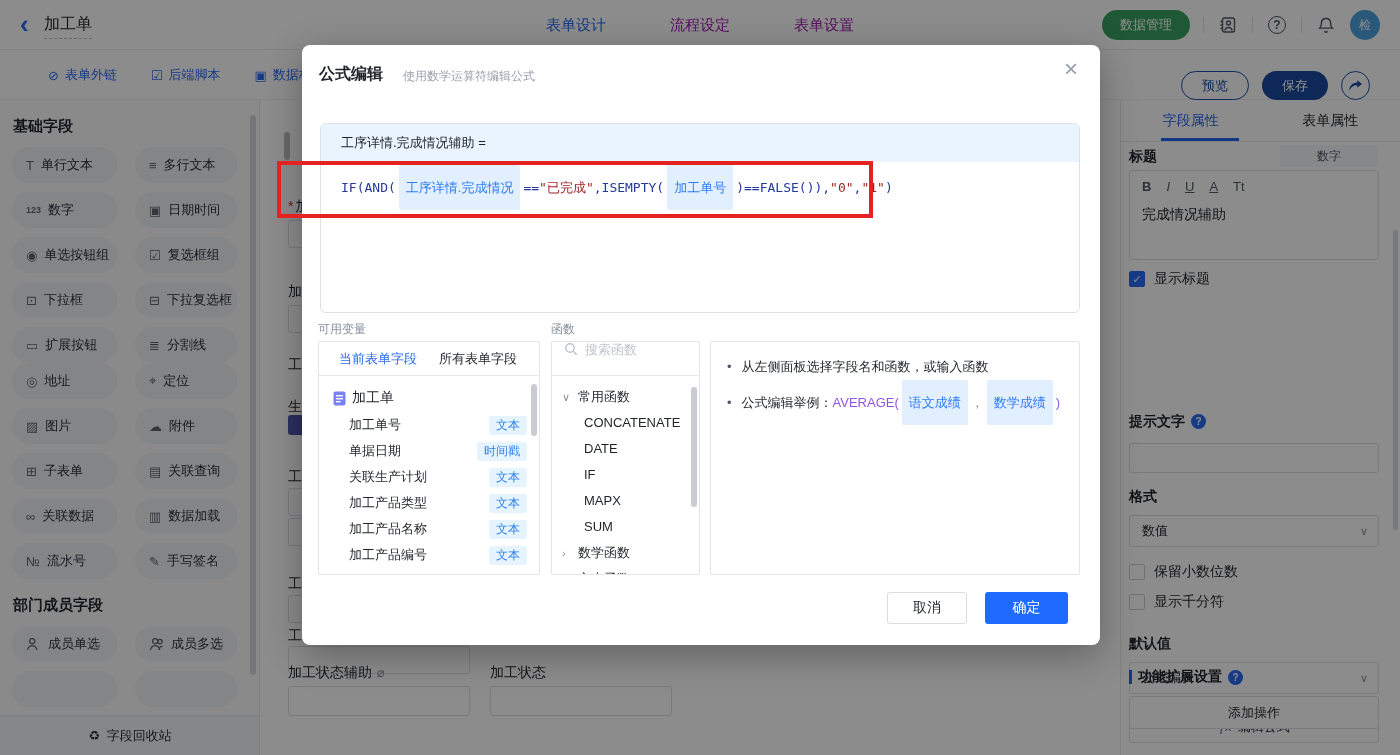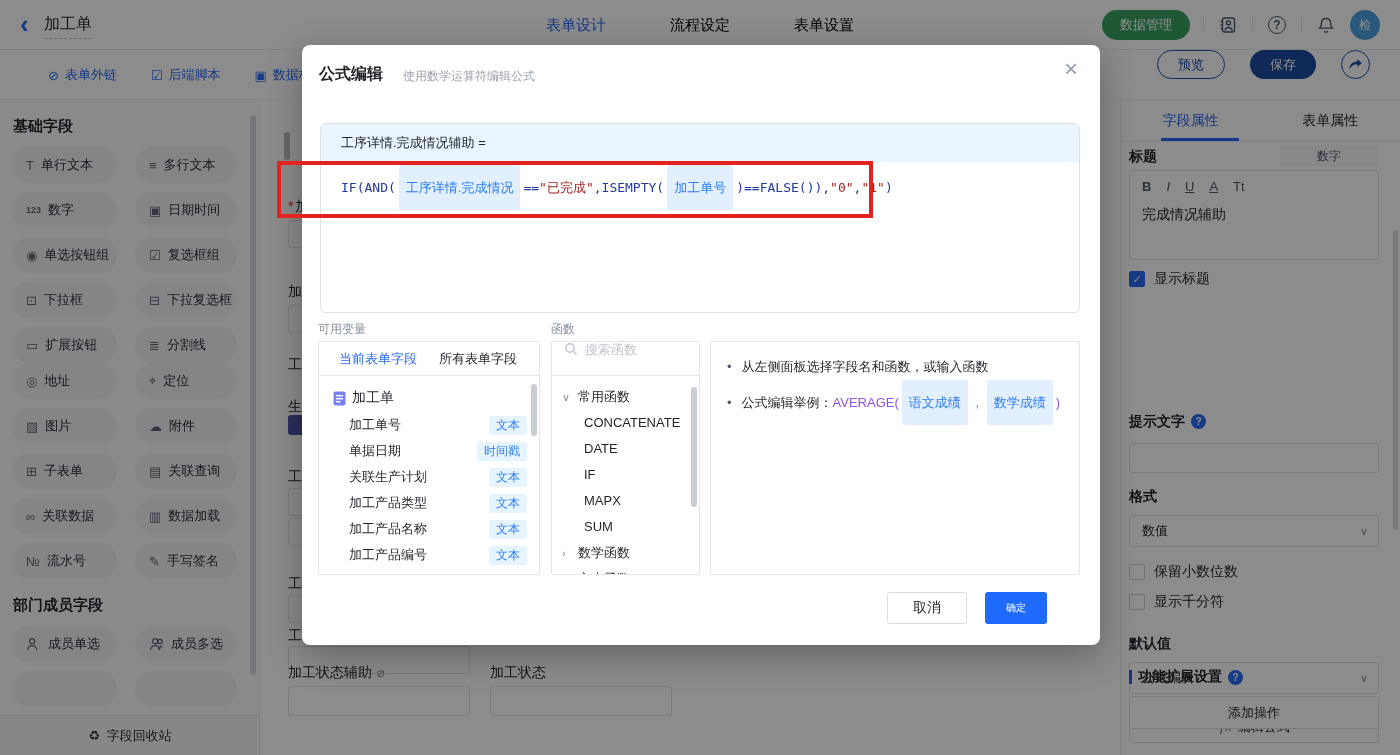--- a/index.html
+++ b/index.html
@@ -4,35 +4,35 @@
 <style>
   * { margin:0; padding:0; box-sizing:border-box; }
   body { font-family:"Liberation Sans","DejaVu Sans",sans-serif; background:#666; }
   .page { position:relative; width:1400px; height:755px; background:#fff; overflow:hidden; }
 
   
   .topbar { position:absolute; left:0; top:0; width:1400px; height:50px; background:#fff; border-bottom:1px solid #ebedf0; z-index:1; }
   .back { position:absolute; left:20px; top:9px; font-size:26px; font-weight:700; color:#2a6af5; line-height:30px; cursor:pointer; }
   .doc-title { position:absolute; left:44px; top:14px; font-size:16px; color:#1f2329; border-bottom:1px dashed #b9bec8; padding-bottom:3px; }
   .top-tabs { position:absolute; left:0; right:0; top:0; height:50px; display:flex; justify-content:center; align-items:center; gap:64px; }
-  .top-tab { font-size:15px; color:#000000; cursor:pointer; }
+  .top-tab { font-size:15px; color:#a21caf; cursor:pointer; }
   .top-tab.active { color:#2a6af5; }
   .top-right { position:absolute; right:20px; top:0; height:50px; display:flex; align-items:center; gap:13px; }
   .btn-green { height:30px; padding:0 18px; background:#3aa05f; color:#fff; font-size:13px; border:none; border-radius:15px; cursor:pointer; }
   .tb-div { width:1px; height:16px; background:#e2e4e8; }
   .tb-ic { width:22px; height:22px; display:flex; align-items:center; justify-content:center; cursor:pointer; }
   .qcircle { width:18px; height:18px; border:1.6px solid #4e5969; border-radius:50%; color:#4e5969; font-size:12px; font-weight:700; display:flex; align-items:center; justify-content:center; }
   .avatar { width:30px; height:30px; border-radius:50%; background:#4da0e0; color:#fff; font-size:12px; display:flex; align-items:center; justify-content:center; cursor:pointer; }
 
   
   .toolbar2 { position:absolute; left:0; top:50px; width:1400px; height:50px; background:#fff; border-bottom:1px solid #eef0f2; z-index:1; }
   .tl-left { position:absolute; left:48px; top:0; height:50px; display:flex; align-items:center; gap:34px; }
   .tl-item { display:flex; align-items:center; gap:6px; color:#2a6af5; font-size:13px; cursor:pointer; }
   .tl-item .g { font-size:13px; }
-  .tl-right { position:absolute; right:30px; top:0; height:50px; display:flex; align-items:flex-start; gap:25px; }
+  .tl-right { position:absolute; right:30px; top:0; height:50px; display:flex; align-items:flex-end; gap:13px; }
   .btn-preview { height:29px; padding:0 20px; background:#fff; border:1px solid #1d4ea6; color:#1d4ea6; font-size:13px; border-radius:15px; cursor:pointer; }
   .btn-save { height:29px; padding:0 20px; background:#1b4a9e; border:none; color:#fff; font-size:13px; border-radius:15px; cursor:pointer; }
   .btn-share { width:29px; height:29px; border-radius:50%; border:1px solid #1d4ea6; background:#fff; display:flex; align-items:center; justify-content:center; cursor:pointer; }
 
   
   .sidebar { position:absolute; left:0; top:100px; width:260px; height:655px; background:#fbfbfd; border-right:1px solid #e8e9ec; z-index:1; overflow:hidden; }
   .sec-title { font-size:15px; font-weight:700; color:#1f2329; margin:17px 0 11px 13px; }
   .pill-grid { display:grid; grid-template-columns:105px 102px; gap:9px 18px; margin-left:12px; }
   .pill { height:36px; background:#f1f2f6; border-radius:18px; display:flex; align-items:center; padding:0 0 0 14px; cursor:grab; }
   .pill-ic { color:#5f6672; font-size:13px; margin-right:7px; display:flex; align-items:center; }
@@ -110,21 +110,21 @@
   .fp-list { padding:8px 0 0 10px; font-size:13px; color:#1f2329; }
   .fp-group { display:flex; align-items:center; gap:6px; height:26px; cursor:pointer; }
   .fp-group .chev { color:#86909c; font-size:11px; width:10px; }
   .fp-item { height:26px; line-height:26px; padding-left:22px; cursor:pointer; }
   .hp-body { padding:14px 16px; font-size:13px; color:#1f2329; }
   .hp-line { display:flex; align-items:flex-start; margin-bottom:14px; line-height:22px; }
   .hp-line .dot { color:#4e5969; margin-right:10px; }
   .purple { color:#9254de; }
   .gray { color:#86909c; }
   .md-cancel { position:absolute; left:585px; top:547px; width:80px; height:32px; background:#fff; border:1px solid #d9dce1; border-radius:3px; font-size:14px; color:#1f2329; cursor:pointer; }
-  .md-ok { position:absolute; left:683px; top:547px; width:62px; height:32px; background:#1f6bff; border:none; border-radius:3px; font-size:10px; color:#fff; cursor:pointer; }
+  .md-ok { position:absolute; left:683px; top:547px; width:83px; height:32px; background:#1f6bff; border:none; border-radius:3px; font-size:14px; color:#fff; cursor:pointer; }
   .red-box { position:absolute; left:277px; top:161px; width:596px; height:57px; border:4px solid #e42320; z-index:20; pointer-events:none; }
   svg { display:block; }
 </style>
 </head>
 <body>
 
 <div class="page">
 
   <header class="topbar">
     <span class="back">‹</span>

